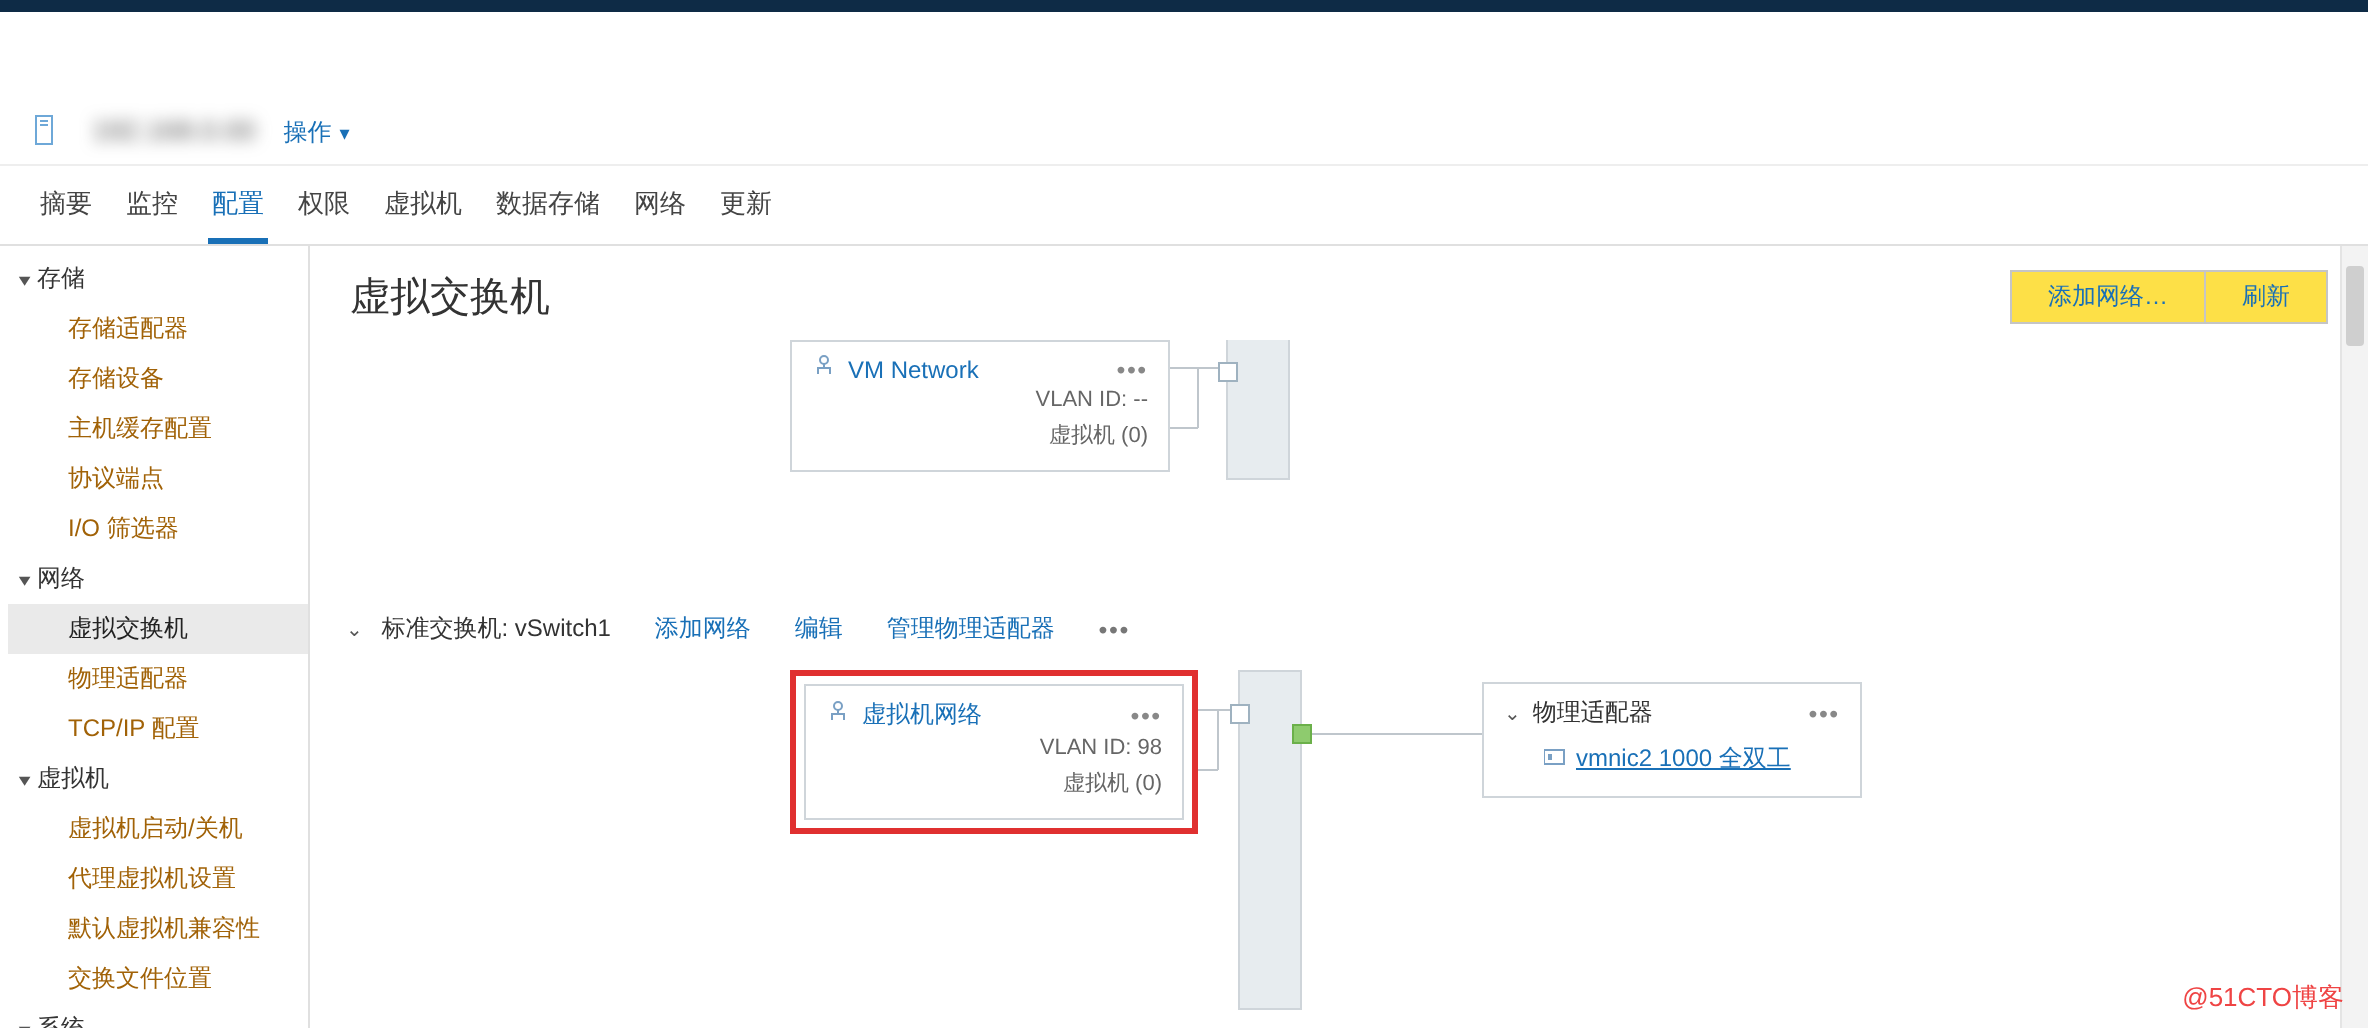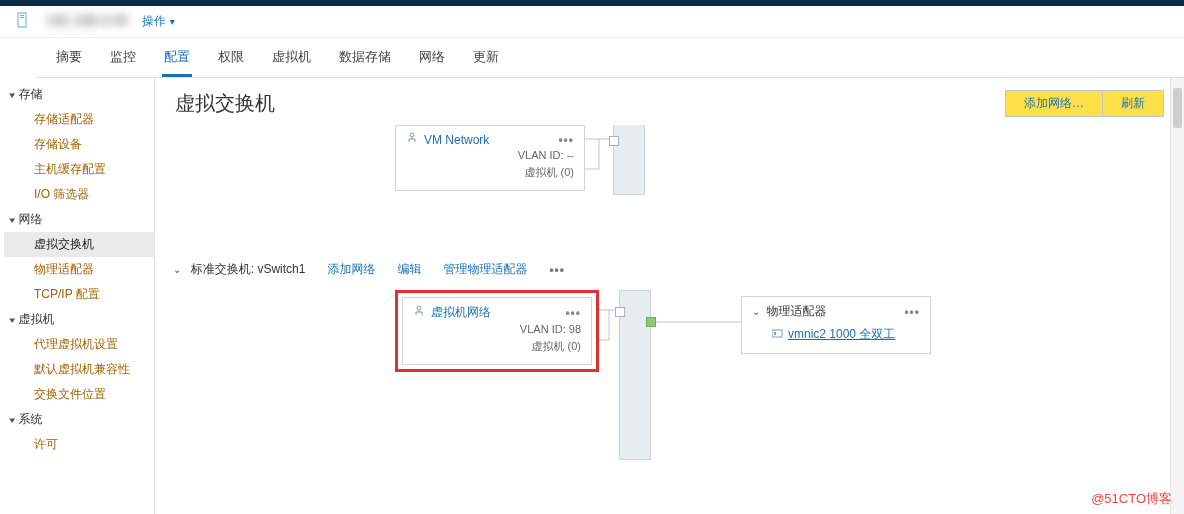--- a/index.html
+++ b/index.html
@@ -1,23 +1,23 @@
 <!DOCTYPE html>
 <html><head>
 <meta charset="utf-8">
 <style>
   * { box-sizing: border-box; margin: 0; padding: 0; }
   body { font-family: -apple-system, BlinkMacSystemFont, "Segoe UI", sans-serif; font-size: 12px; color: #333; background: #fff; width: 1184px; height: 514px; overflow: hidden; position: relative; }
   .top-banner { height: 6px; background: #0e2b46; }
-  .obj-header { display: flex; padding: 6px 16px; gap: 14px; border-bottom: 1px solid #eee; }
+  .obj-header { display: flex; padding: 6px 16px; gap: 14px; border-bottom: 1px solid #eee; margin-top: 45px; }
   .obj-header .host-icon svg { width: 16px; height: 16px; }
   .obj-header .host-name { filter: blur(4px); color: #555; font-size: 14px; }
   .obj-header .actions { color: #1970b7; font-size: 12px; display: flex; align-items: center; cursor: pointer; }
   .obj-header .actions .caret { margin-left: 4px; font-size: 10px; }
-  .tabs { display: flex; gap: 24px; padding: 0 18px; border-bottom: 1px solid #e0e0e0; font-size: 13px; color: #444; margin-left: 36px; }
+  .tabs { display: flex; gap: 13px; padding: 0 18px; border-bottom: 1px solid #e0e0e0; font-size: 13px; color: #444; }
   .tab { padding: 10px 2px 8px; cursor: pointer; }
   .tab.active { color: #1970b7; border-bottom: 3px solid #1970b7; font-weight: 500; }
   .body { display: flex; height: calc(514px - 6px - 34px - 38px); }
   
   .sidebar { width: 155px; border-right: 1px solid #e0e0e0; overflow-y: auto; padding: 4px 0 4px 4px; font-size: 12px; position: relative; }
   .sidebar::-webkit-scrollbar { width: 10px; }
   .cat { padding: 4px 6px; color: #333; font-weight: 500; display: flex; align-items: center; cursor: pointer; }
   .cat .arrow { margin-right: 4px; font-size: 9px; color: #555; display: inline-block; transform: scaleX(1.3); }
   .item { padding: 4px 4px 4px 30px; color: #a16207; cursor: pointer; }
   .item.selected { background: #eaeaea; color: #222; }
@@ -92,34 +92,36 @@
 
 <div class="body">
   <div class="sidebar">
     <div class="cat">
         <span class="arrow">▾</span>
         <span>存储</span>
       </div>
     <div class="item">存储适配器</div>
     <div class="item">存储设备</div>
     <div class="item">主机缓存配置</div>
+    <div class="item">协议端点</div>
     <div class="item">I/O 筛选器</div>
 
     <div class="cat">
         <span class="arrow">▾</span>
         <span>网络</span>
       </div>
     <div class="item selected">虚拟交换机</div>
     <div class="item">物理适配器</div>
     <div class="item">TCP/IP 配置</div>
 
     <div class="cat">
         <span class="arrow">▾</span>
         <span>虚拟机</span>
       </div>
+    <div class="item">虚拟机启动/关机</div>
     <div class="item">代理虚拟机设置</div>
     <div class="item">默认虚拟机兼容性</div>
     <div class="item">交换文件位置</div>
 
     <div class="cat">
         <span class="arrow">▾</span>
         <span>系统</span>
       </div>
     <div class="item">许可</div>
 

